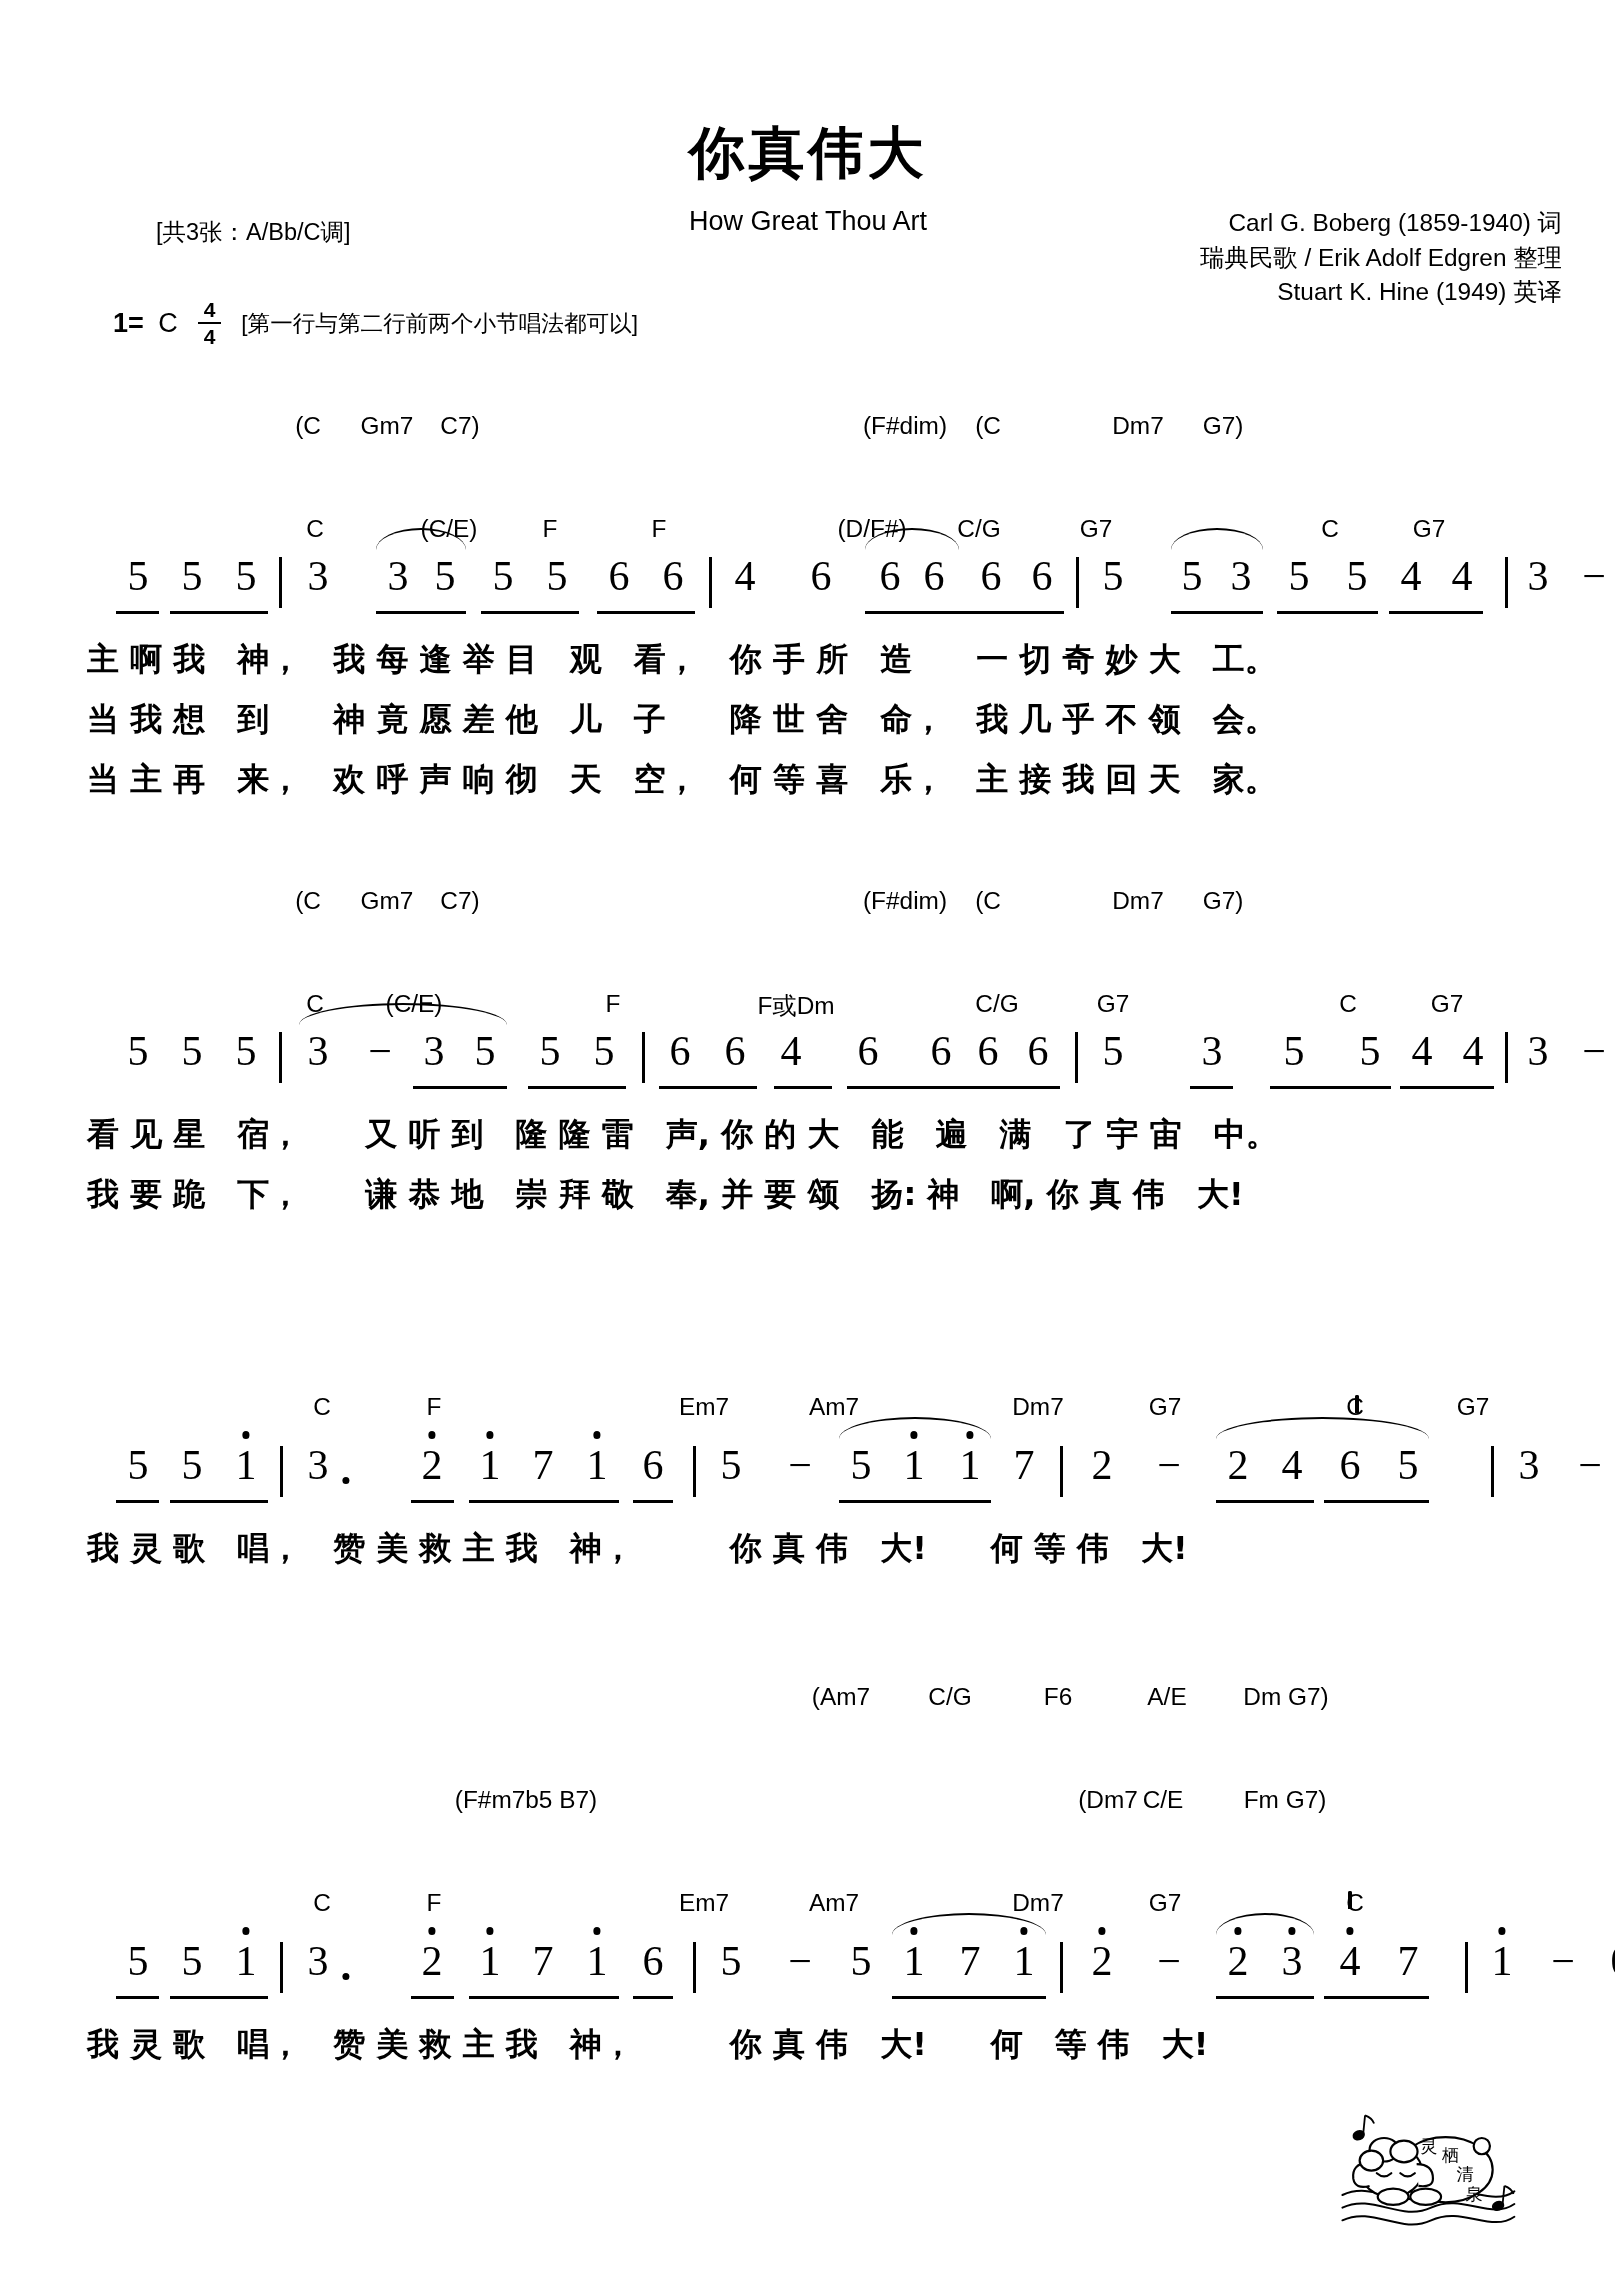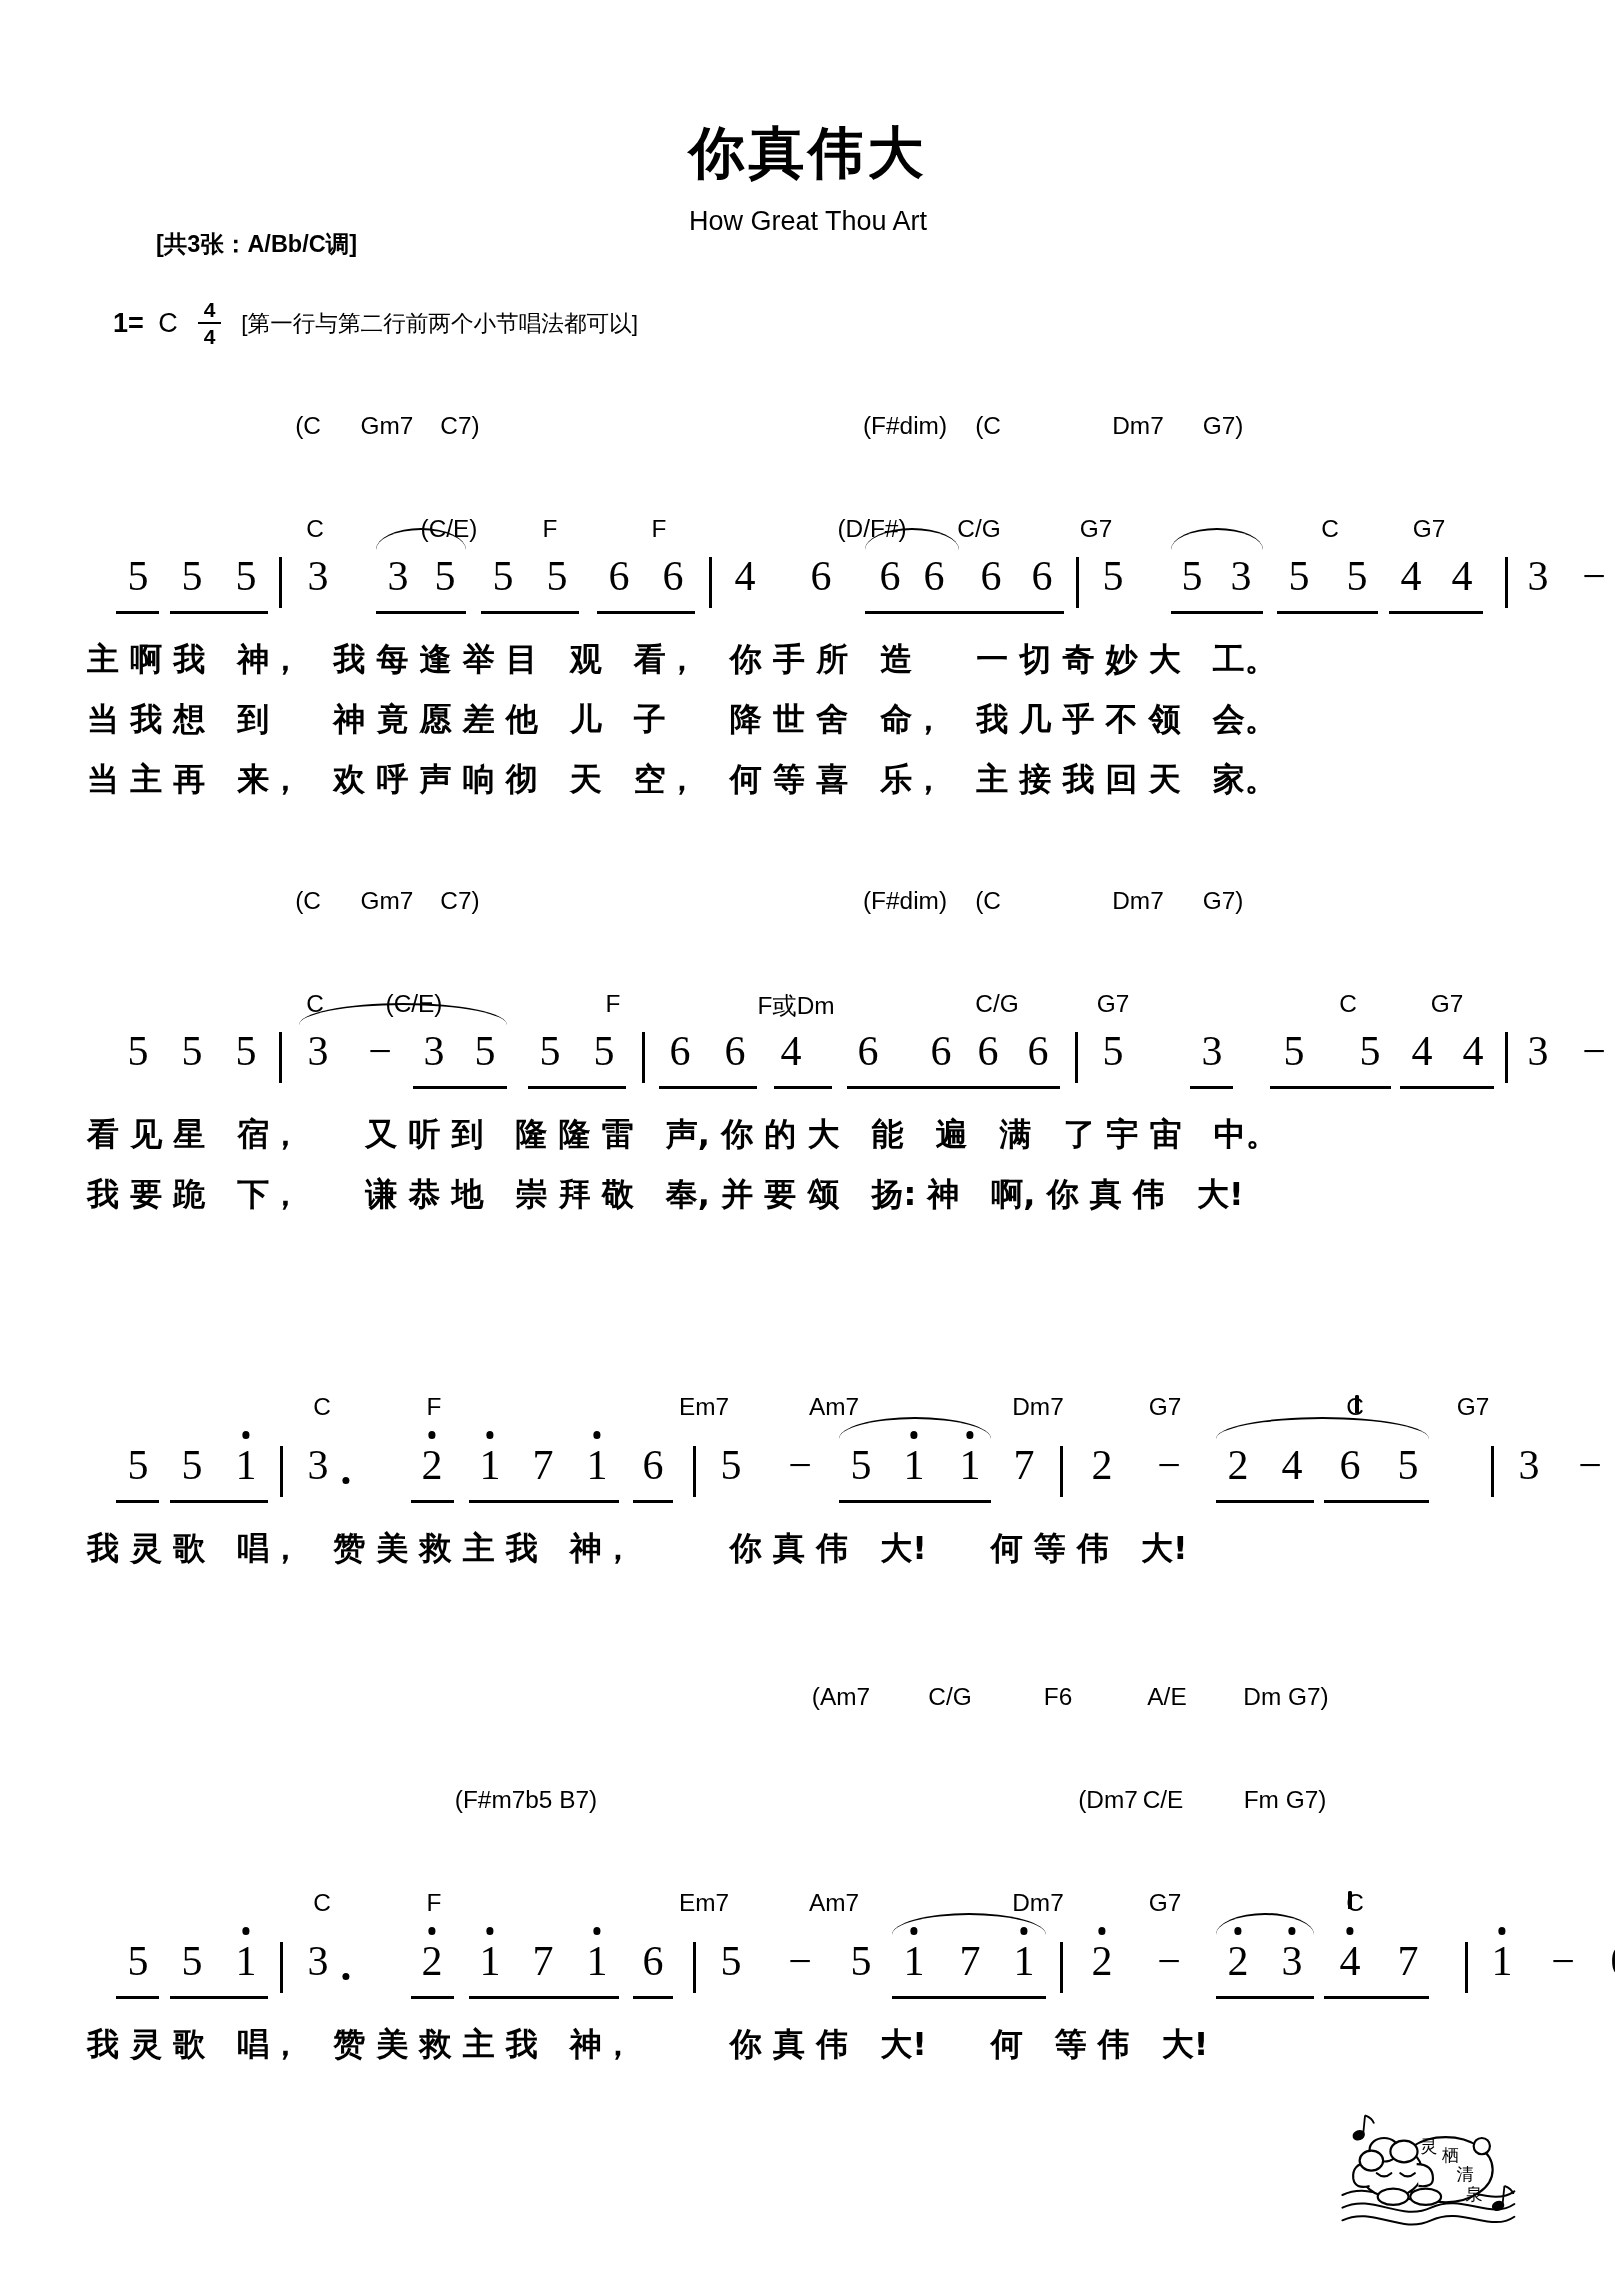--- a/index.html
+++ b/index.html
@@ -14,21 +14,21 @@
   .title-cn{
     position:absolute;left:0;right:0;top:116px;text-align:center;
     font-size:56px;font-weight:bold;letter-spacing:3.6px;
     font-family:"DejaVu Sans","Liberation Sans",sans-serif;
   }
   .title-en{
     position:absolute;left:0;right:0;top:206px;text-align:center;
     font-size:27px;font-weight:normal;
   }
   .sheet-note{
-    position:absolute;left:156px;top:228px;font-size:23.5px;font-weight:bold;
+    position:absolute;left:156px;top:216px;font-size:23.5px;
   }
   .credits{
     position:absolute;right:54px;top:206px;text-align:right;
     font-size:24.4px;line-height:1.42;
   }
   .credits div{white-space:nowrap;}
 
   .keyline{position:absolute;left:113px;top:299px;display:flex;align-items:center;font-size:27px;}
   .keyline .eq{font-weight:bold;font-size:27px;}
   .keyline .keyname{margin-left:14.5px;font-size:27px;}
@@ -72,20 +72,25 @@
 </style>
 </head>
 <body>
 
 <div class="page">
 
   <div class="title-cn">你真伟大</div>
   <div class="title-en">How Great Thou Art</div>
   <div class="sheet-note">[共3张：A/Bb/C调]</div>
 
+  <div class="credits">
+    <div>Carl G. Boberg (1859-1940) 词</div>
+    <div>瑞典民歌 / Erik Adolf Edgren 整理</div>
+    <div>Stuart K. Hine (1949) 英译</div>
+  </div>
 
   <div class="keyline">
     <span class="eq">1=</span>
     <span class="keyname">C</span>
     <span class="meter">
       <span class="num">4</span>
       <span class="bar"></span>
       <span class="num">4</span>
     </span>
     <span class="perf-note">[第一行与第二行前两个小节唱法都可以]</span>

